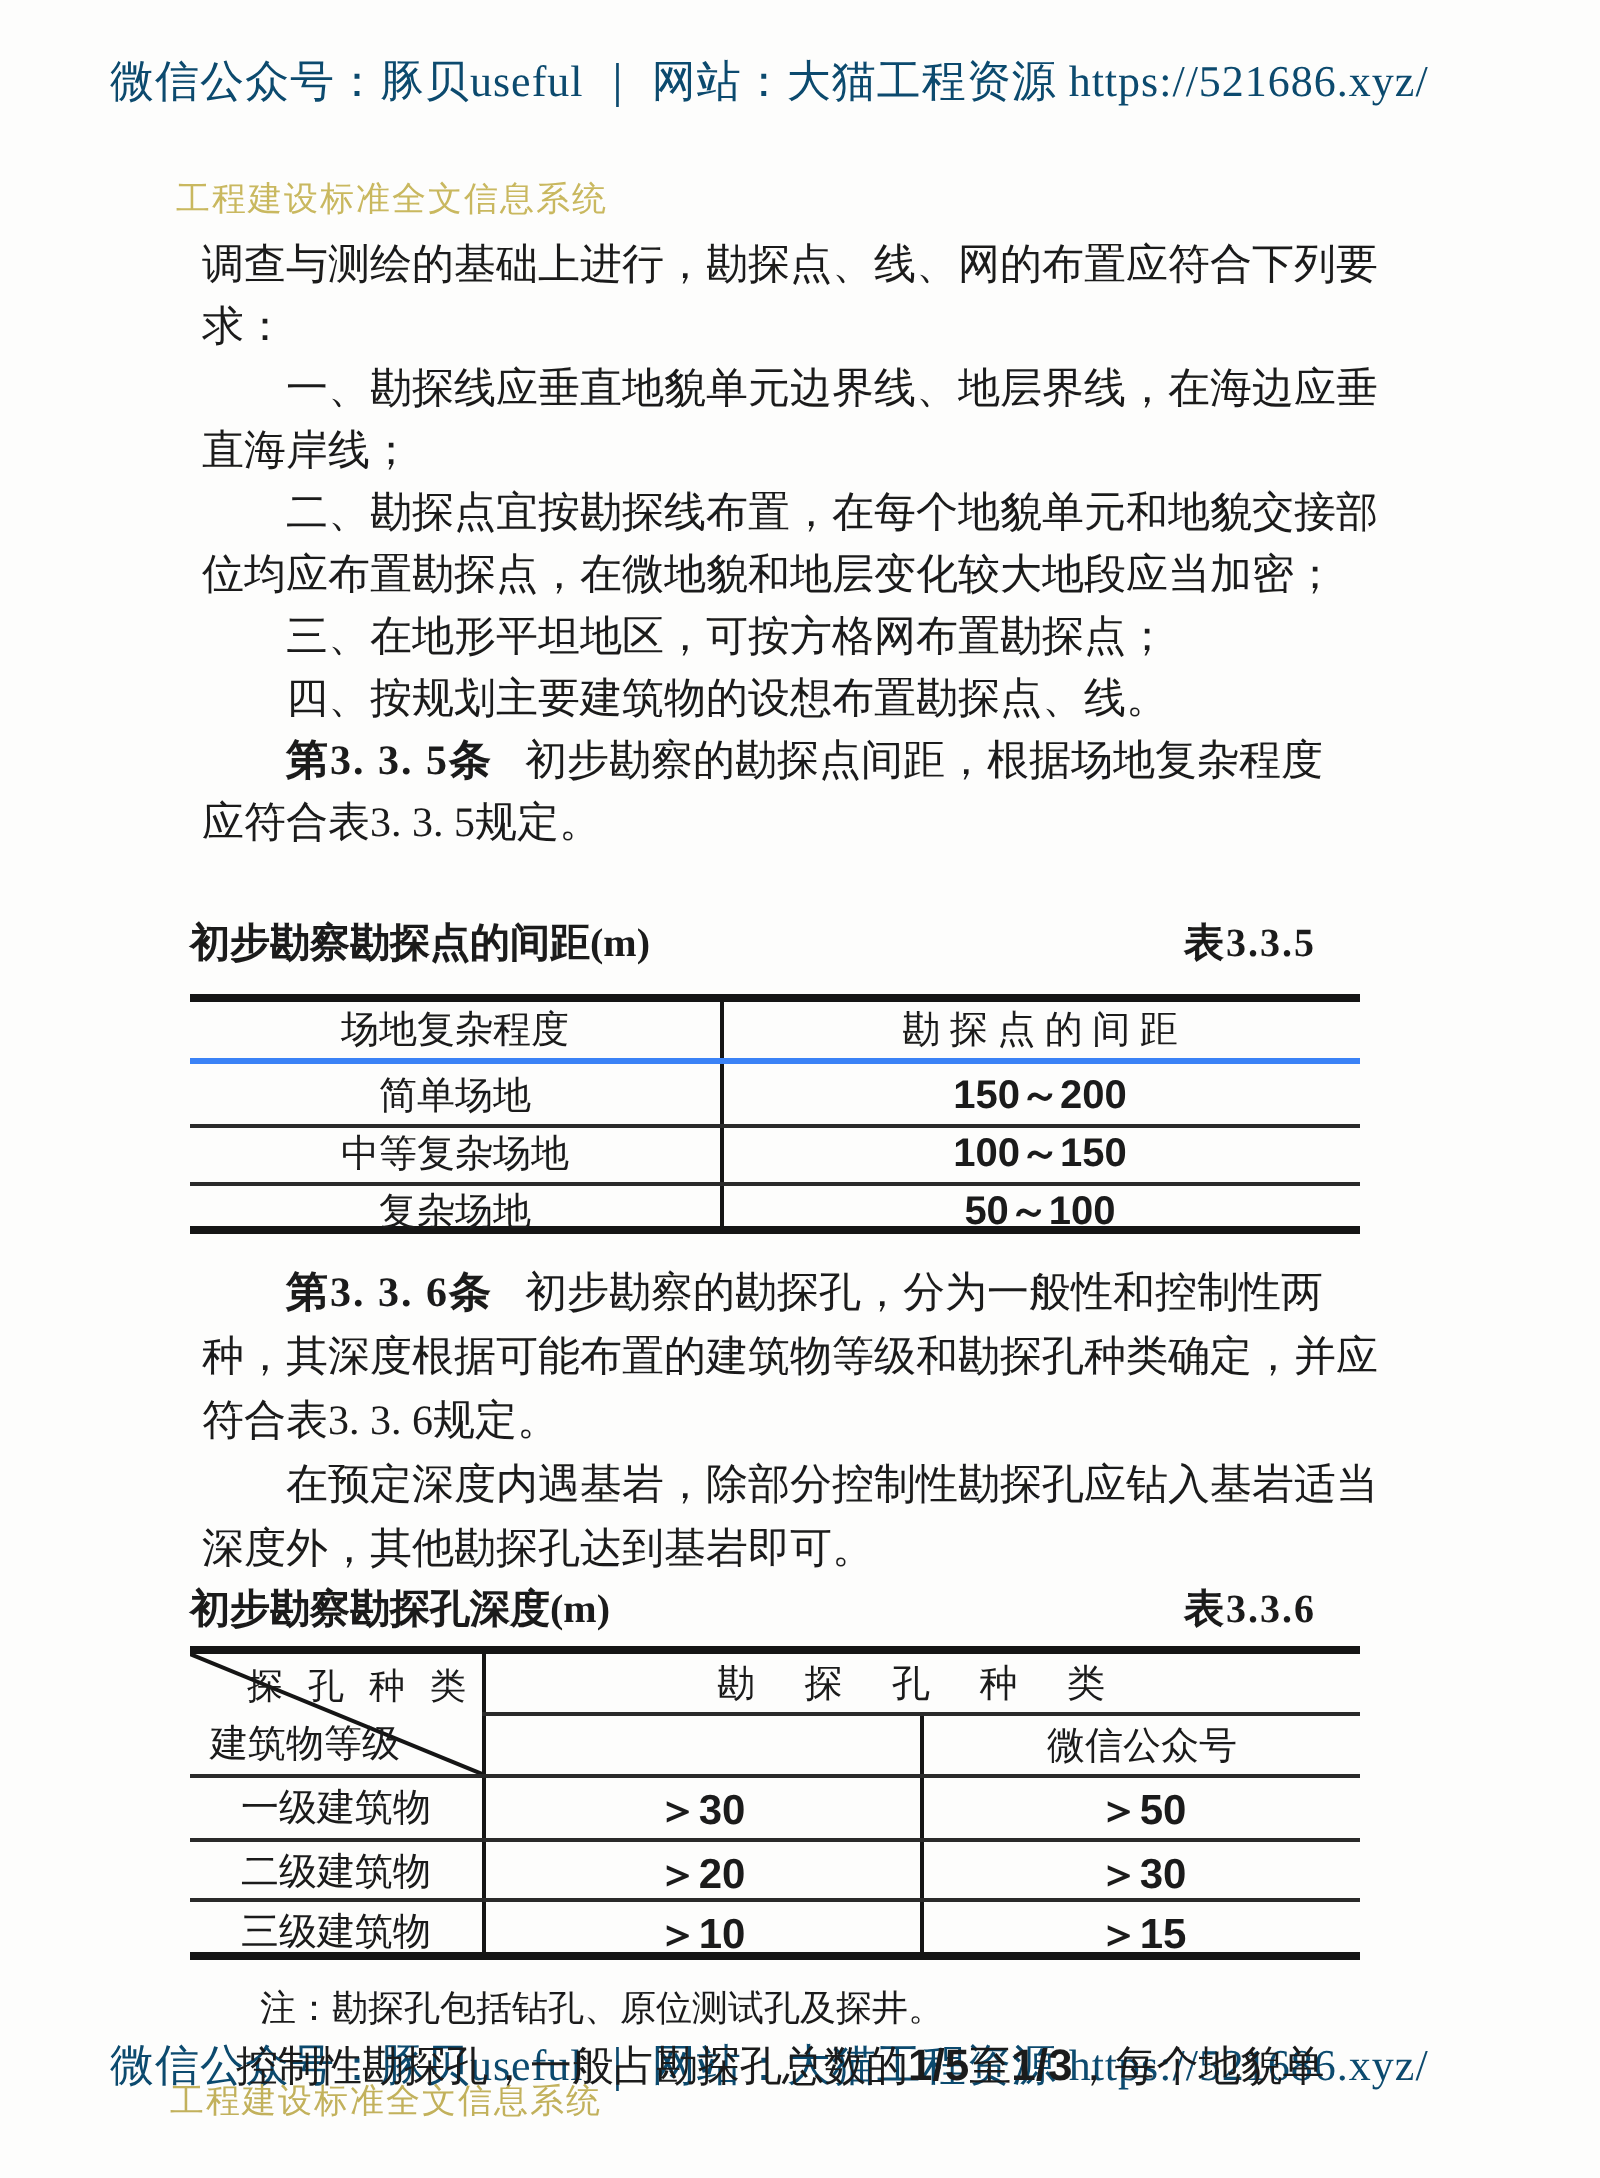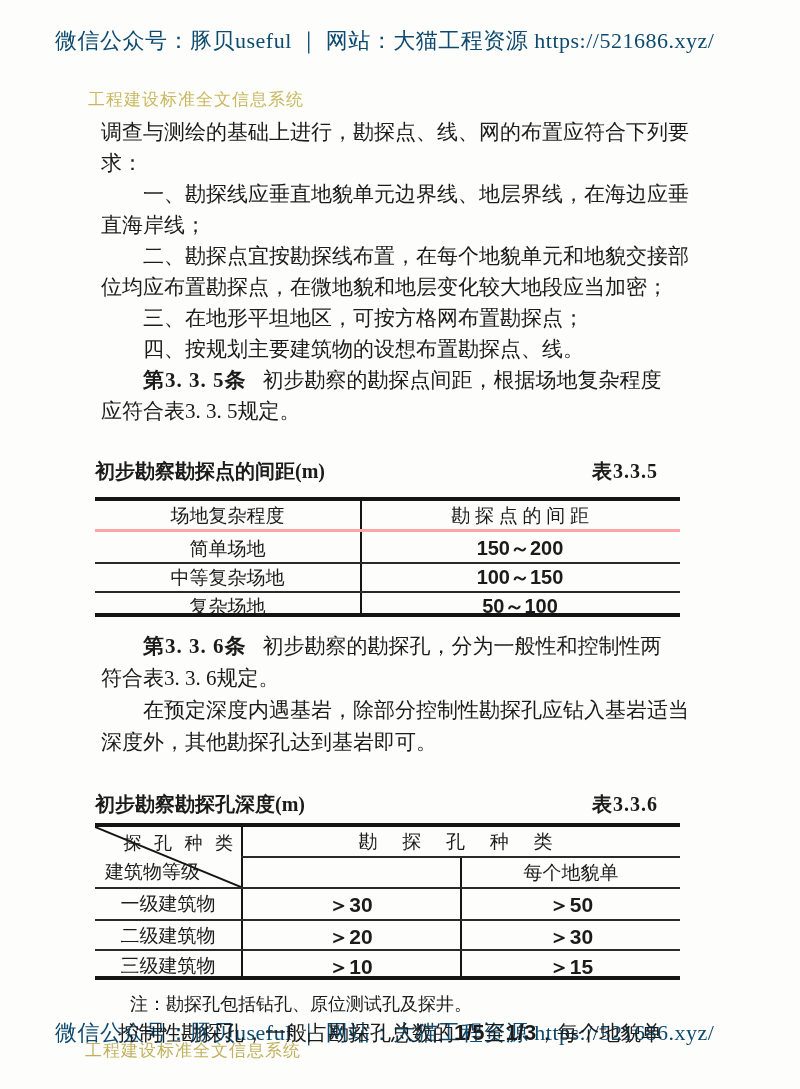--- a/index.html
+++ b/index.html
@@ -30,21 +30,21 @@
   .tbl-titlebar .t-ref{position:absolute;right:22px;top:0;letter-spacing:1px;}
   .titlebar1{top:458px;}
   .titlebar2{top:791px;}
   
   .t1{position:absolute;left:95px;top:497px;width:585px;height:120px;
       border-top:4px solid #151515;border-bottom:4px solid #151515;box-sizing:border-box;}
   .t1 .vline{position:absolute;left:265px;top:0;bottom:0;width:2px;background:#151515;}
   .t1-row{position:absolute;left:0;width:585px;display:flex;}
   .t1-row .c1{width:265px;text-align:center;}
   .t1-row .c2{width:320px;text-align:center;}
-  .t1-head{top:0;height:31px;border-bottom:3px solid #fca5a5;font-size:19px;line-height:30px;box-sizing:border-box;}
+  .t1-head{top:0;height:31px;border-bottom:3px solid #3b82f6;font-size:19px;line-height:30px;box-sizing:border-box;}
   .t1-r0{top:34px;height:29px;border-bottom:2px solid #2a2a2a;box-sizing:border-box;}
   .t1-r1{top:63px;height:29px;border-bottom:2px solid #2a2a2a;box-sizing:border-box;}
   .t1-r2{top:92px;height:24px;}
   .t1 .site{font-size:19px;line-height:28px;}
   .t1 .val{font-weight:bold;font-size:20px;line-height:27px;font-family:"Liberation Sans","DejaVu Sans",sans-serif;}
   
   .t2{position:absolute;left:95px;top:823px;width:585px;height:157px;
       border-top:4px solid #151515;border-bottom:4px solid #151515;box-sizing:border-box;}
   .t2 .v1{position:absolute;left:146px;top:0;bottom:0;width:2px;background:#151515;}
   .t2 .v2{position:absolute;left:365px;top:31px;bottom:0;width:2px;background:#151515;}
@@ -113,20 +113,21 @@
     <div class="t1-row t1-r2">
       <div class="c1 site">复杂场地</div>
       <div class="c2 val">50～100</div>
     </div>
   </div>
 
   <div class="bodyblock body2">
     <div class="line indent">
       <span class="clause">第3. 3. 6条</span><span>初步勘察的勘探孔，分为一般性和控制性两</span>
     </div>
+    <div class="line">种，其深度根据可能布置的建筑物等级和勘探孔种类确定，并应</div>
     <div class="line">符合表3. 3. 6规定。</div>
     <div class="line indent">在预定深度内遇基岩，除部分控制性勘探孔应钻入基岩适当</div>
     <div class="line">深度外，其他勘探孔达到基岩即可。</div>
   </div>
 
   <div class="tbl-titlebar titlebar2">
     <span class="t-title">初步勘察勘探孔深度(m)</span>
     <span class="t-ref">表3.3.6</span>
   </div>
 
@@ -140,21 +141,21 @@
 
     <div class="corner">
       <svg width="146" height="60">
         <line x1="0" y1="0" x2="146" y2="60" stroke="#151515" stroke-width="2"></line>
       </svg>
       <span class="ctop">探 孔 种 类</span>
       <span class="cbot">建筑物等级</span>
     </div>
 
     <div class="span-head">勘 探 孔 种 类</div>
-    <div class="sub2">每个地貌单</div>
+    <div class="sub2">微信公众号</div>
 
     <div class="g rowA">一级建筑物</div>
     <div class="d1 depth rowA">＞30</div>
     <div class="d2 depth rowA">＞50</div>
 
     <div class="g rowB">二级建筑物</div>
     <div class="d1 depth rowB">＞20</div>
     <div class="d2 depth rowB">＞30</div>
 
     <div class="g rowC">三级建筑物</div>

